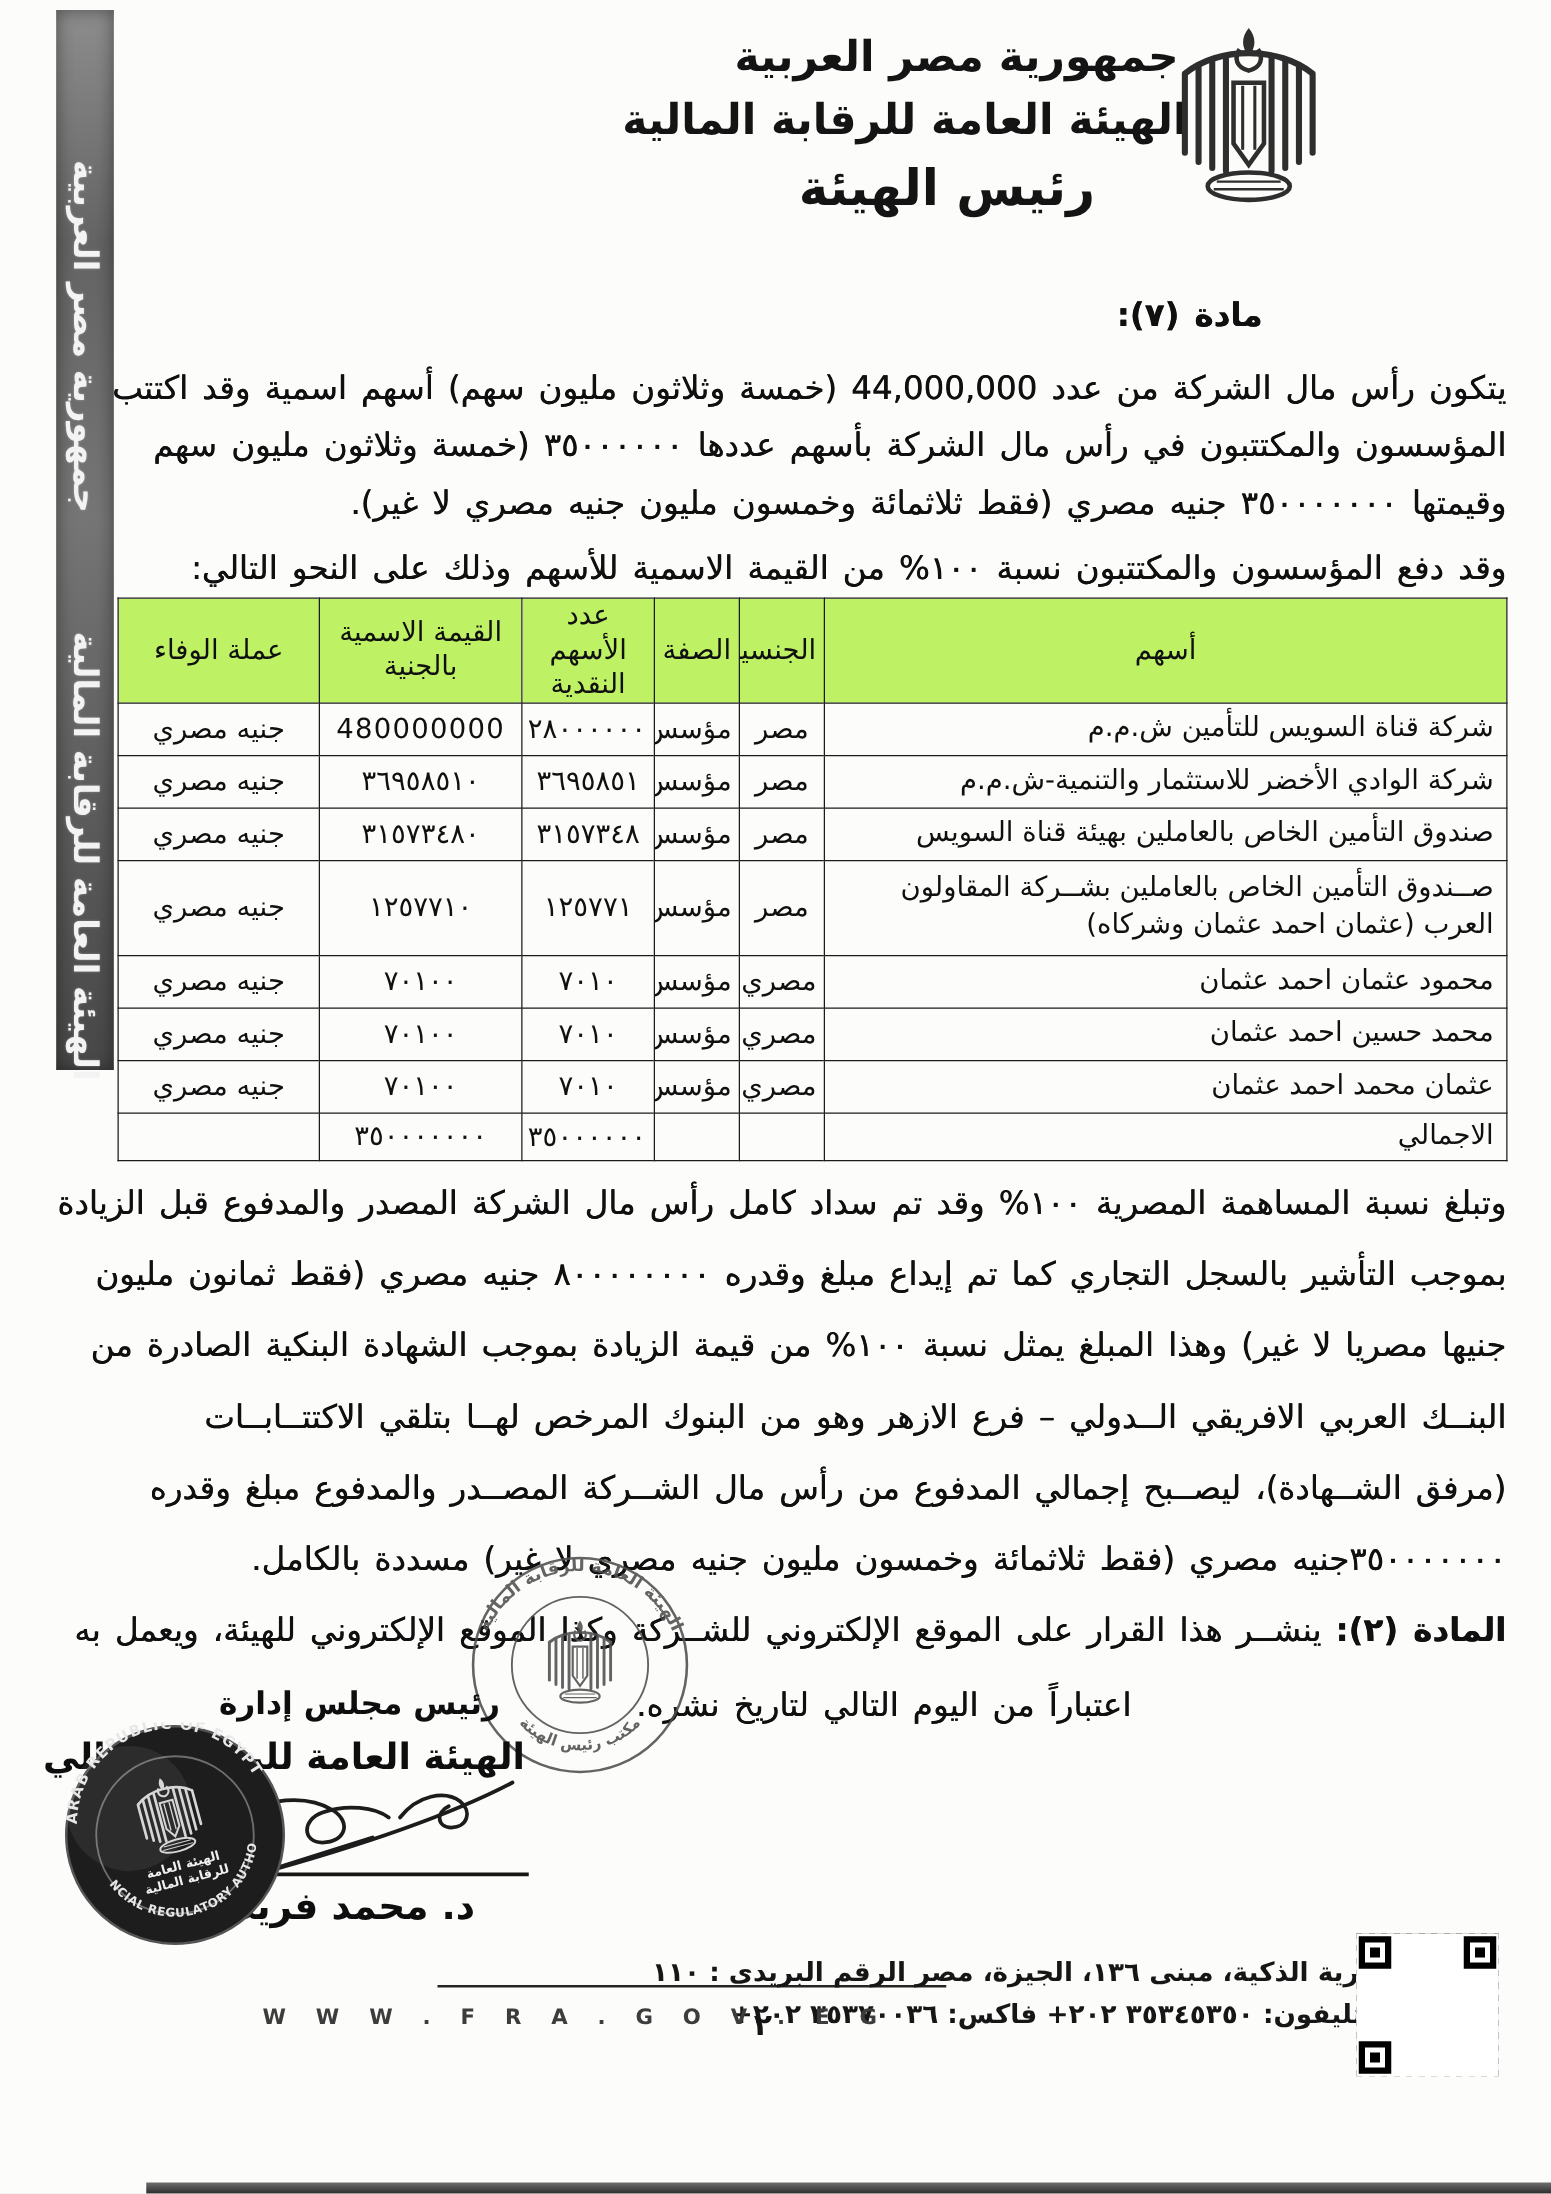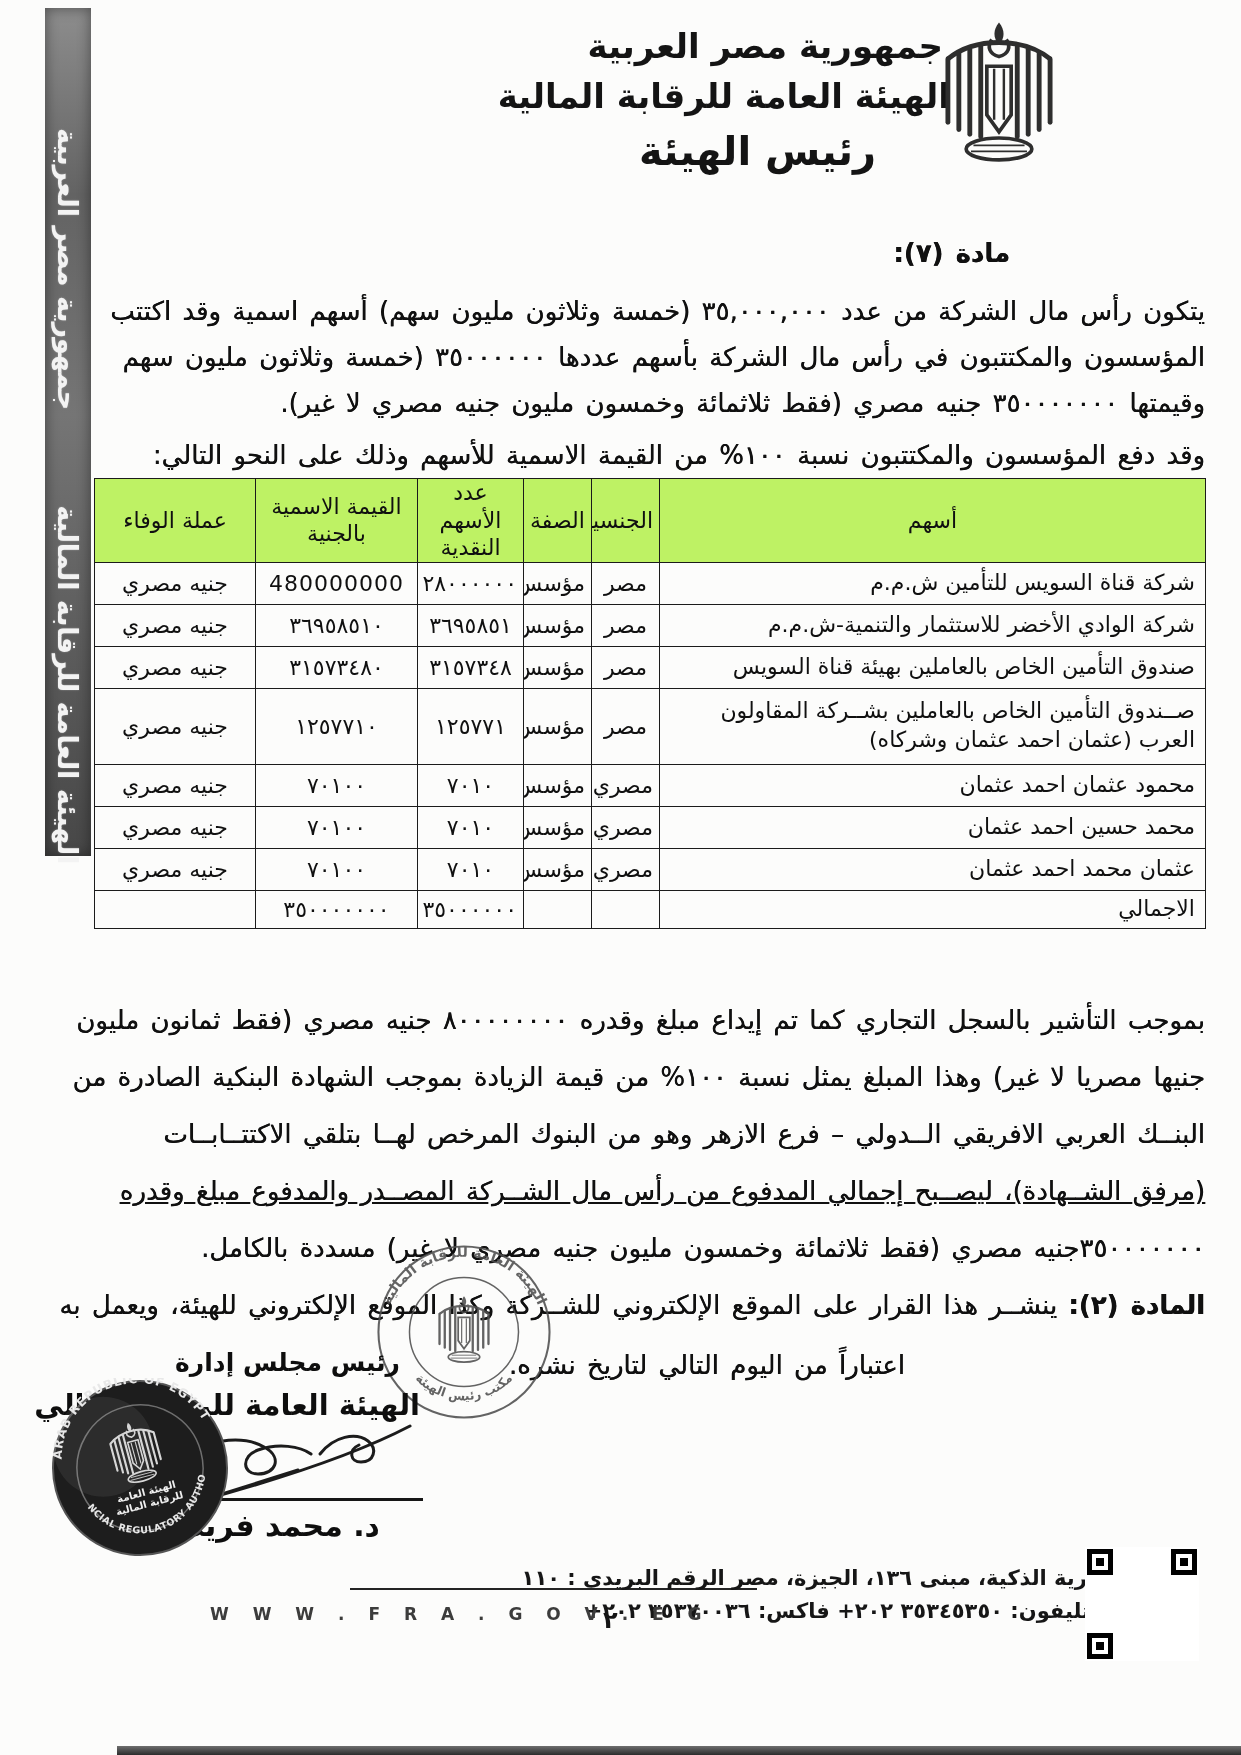--- a/index.html
+++ b/index.html
@@ -124,21 +124,21 @@
   </div>
 
   <div class="hdr country">جمهورية مصر العربية</div>
   <div class="hdr authority">الهيئة العامة للرقابة المالية</div>
   <div class="hdr title">رئيس الهيئة</div>
   <svg class="emblem" viewBox="0 0 100 120">
     <use href="#eagle"></use>
   </svg>
 
   <div class="bline blabel indent" style="top:238px;">مادة (٧):</div>
-  <div class="bline" style="top:296px;">يتكون رأس مال الشركة من عدد ٣٥,٠٠٠,٠٠٠ (خمسة وثلاثون مليون سهم) أسهم اسمية وقد اكتتب</div>
+  <div class="bline" style="top:296px;">يتكون رأس مال الشركة من عدد 44,000,000 (خمسة وثلاثون مليون سهم) أسهم اسمية وقد اكتتب</div>
   <div class="bline" style="top:342px;">المؤسسون والمكتتبون في رأس مال الشركة بأسهم عددها ٣٥٠٠٠٠٠٠ (خمسة وثلاثون مليون سهم</div>
   <div class="bline" style="top:388px;">وقيمتها ٣٥٠٠٠٠٠٠٠ جنيه مصري (فقط ثلاثمائة وخمسون مليون جنيه مصري لا غير).</div>
   <div class="bline" style="top:440px;">وقد دفع المؤسسون والمكتتبون نسبة ١٠٠% من القيمة الاسمية للأسهم وذلك على النحو التالي:</div>
 
   <table class="shares">
     <colgroup>
       <col style="width:546px">
         <col style="width:68px">
         <col style="width:68px">
       <col style="width:106px">
@@ -216,24 +216,25 @@
       <td class="name">الاجمالي</td>
       <td></td>
       <td></td>
       <td class="num">٣٥٠٠٠٠٠٠</td>
       <td class="num">٣٥٠٠٠٠٠٠٠</td>
       <td></td>
     </tr>
   </tbody>
     </table>
 
+  <div class="bline" style="top:948px;">وتبلغ نسبة المساهمة المصرية ١٠٠% وقد تم سداد كامل رأس مال الشركة المصدر والمدفوع قبل الزيادة</div>
   <div class="bline" style="top:1005px;">بموجب التأشير بالسجل التجاري كما تم إيداع مبلغ وقدره ٨٠٠٠٠٠٠٠٠ جنيه مصري (فقط ثمانون مليون</div>
   <div class="bline" style="top:1062px;">جنيها مصريا لا غير) وهذا المبلغ يمثل نسبة ١٠٠% من قيمة الزيادة بموجب الشهادة البنكية الصادرة من</div>
   <div class="bline" style="top:1119px;">البنــك العربي الافريقي الــدولي – فرع الازهر وهو من البنوك المرخص لهــا بتلقي الاكتتــابــات</div>
-  <div class="bline" style="top:1176px;text-decoration:underline;">(مرفق الشــهادة)، ليصــبح إجمالي المدفوع من رأس مال الشــركة المصــدر والمدفوع مبلغ وقدره</div>
+  <div class="bline" style="top:1176px;">(مرفق الشــهادة)، ليصــبح إجمالي المدفوع من رأس مال الشــركة المصــدر والمدفوع مبلغ وقدره</div>
   <div class="bline" style="top:1233px;">٣٥٠٠٠٠٠٠٠جنيه مصري (فقط ثلاثمائة وخمسون مليون جنيه مصري لا غير) مسددة بالكامل.</div>
 
   <div class="bline" style="top:1290px;"><span class="blabel">المادة (٢):</span><span> ينشــر هذا القرار على الموقع الإلكتروني للشــركة وكذا الموقع الإلكتروني للهيئة، ويعمل به</span></div>
   <div class="bline center2" style="top:1330px;">اعتباراً من اليوم التالي لتاريخ نشره.</div>
 
   <svg class="stamp" viewBox="0 0 200 200">
     <g stroke="#4f4f4f" fill="none">
       <circle cx="100" cy="100" r="91" stroke-width="2.2"></circle>
       <circle cx="100" cy="100" r="58" stroke-width="1.6"></circle>
     </g>

